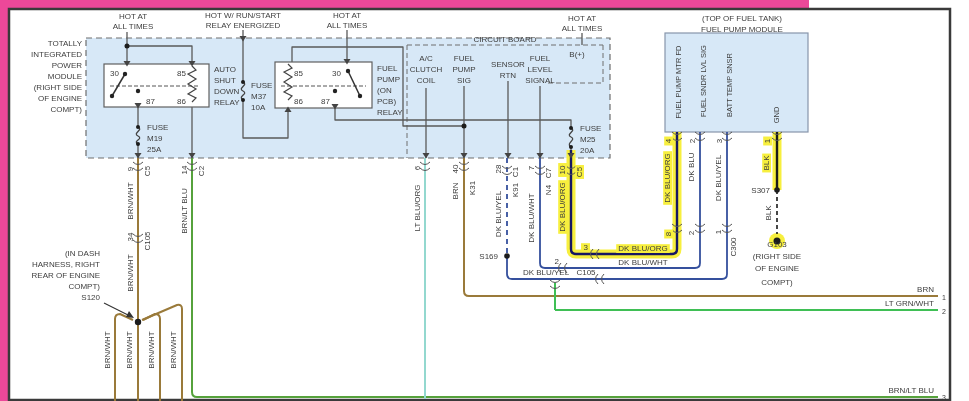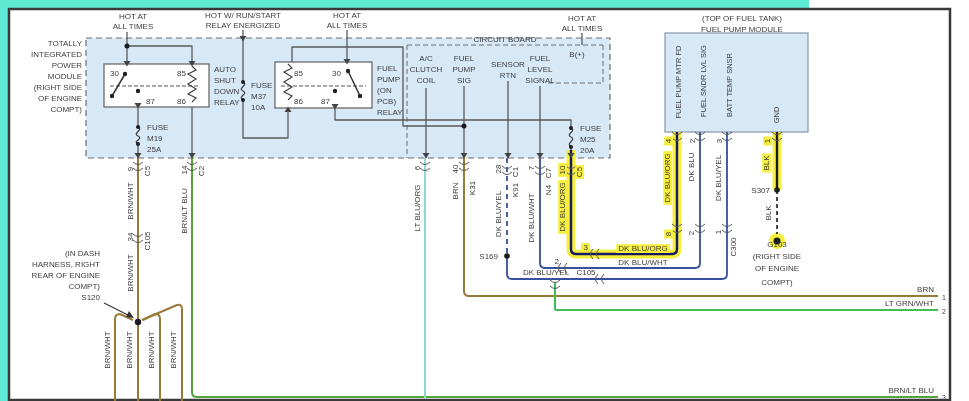--- a/index.html
+++ b/index.html
@@ -1,16 +1,16 @@
 <!DOCTYPE html>
 <html><head>
 <meta charset="utf-8">
 <style>
   html,body{margin:0;padding:0;background:#fff;}
-  #stage{position:relative;width:809px;height:401px;background:#5eead4;font-family:"Liberation Sans",sans-serif;}
+  #stage{position:relative;width:809px;height:401px;background:#ec4899;font-family:"Liberation Sans",sans-serif;}
   svg text{fill:#3d3d3d;font-family:"Liberation Sans","DejaVu Sans",sans-serif;}
   .wire{fill:none;stroke-linecap:butt;stroke-linejoin:round;}
 </style>
 </head>
 <body>
 <div id="stage">
 
 
 
 <svg id="diagram" width="969" height="401" viewBox="0 0 969 401">

